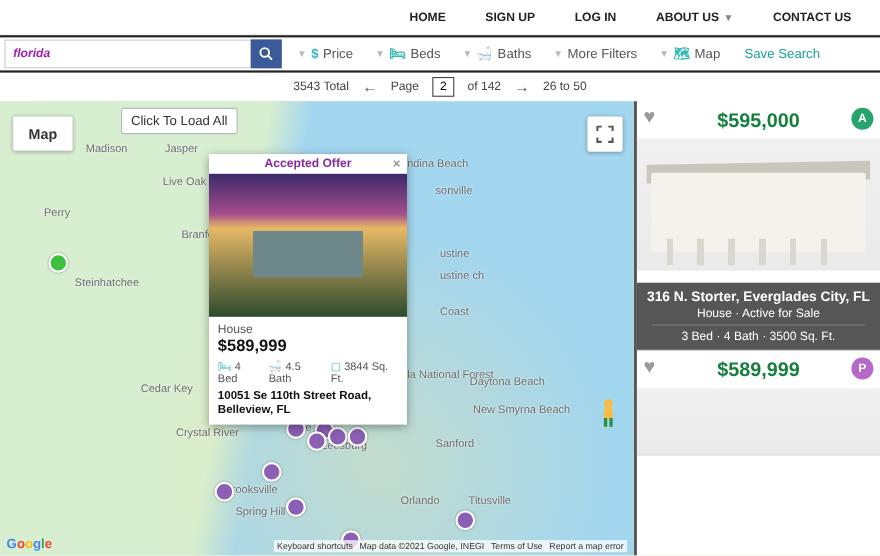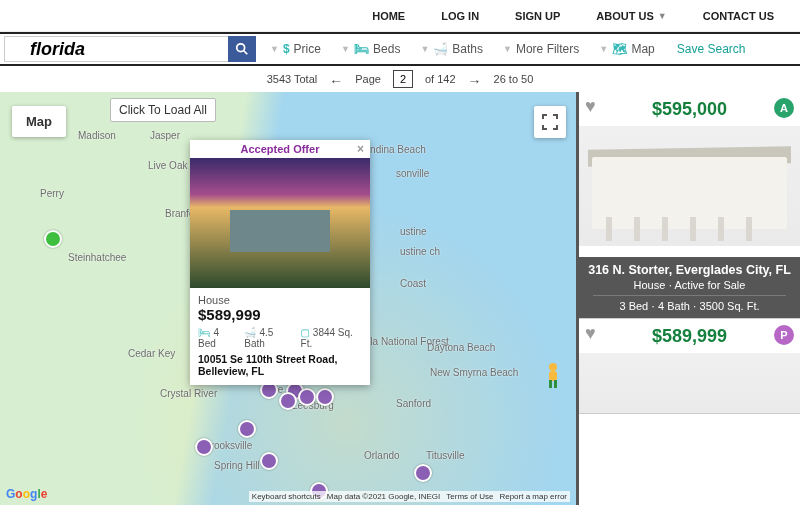--- a/index.html
+++ b/index.html
@@ -9,21 +9,21 @@
   .logo { display: flex; align-items: center; gap: 4px; font-weight: 700; font-size: 18px; color: #222; }
   .logo-mark { width: 16px; height: 16px; position: relative; }
   .logo-mark svg { display:block; }
   .logo .mls { color: #1aa6a6; }
   .nav { margin-left: auto; display: flex; gap: 0; }
   .nav a { padding: 8px 18px; font-size: 11px; font-weight: 700; color: #222; text-decoration: none; display:flex; align-items:center; gap:4px;}
   .chev { font-size:9px; color:#888;}
   
   .searchbar { display:flex; align-items:center; height:34px; border-top:2px solid #222; border-bottom:2px solid #222;}
   .search-wrap { display:flex; height:26px; margin:0 4px; }
-  .search-input { width: 224px; height:26px; border:1px solid #ccc; border-right:none; padding:0 25px; font-style:italic; font-size:18px; font-weight:700; color:#000000;}
+  .search-input { width: 224px; height:26px; border:1px solid #ccc; border-right:none; padding:0 7px; font-style:italic; font-size:11px; font-weight:700; color:#a21caf;}
   .search-btn { width:28px; height:26px; background:#3a5a99; color:#fff; display:flex; align-items:center; justify-content:center; border:1px solid #3a5a99;}
   .filter { display:flex; align-items:center; gap:4px; padding:0 10px; height:100%; font-size:12px; color:#555;}
   .filter .drop { color:#bbb; font-size:9px;}
   .filter .ic { color:#34b9b6; font-weight:bold;}
   .save { color:#17a097; font-size:12px; padding:0 12px;}
   .mapbtn { color:#555; }
   
   .pager { display:flex; align-items:center; justify-content:center; gap:12px; height:26px; font-size:11px; color:#444;}
   .pager .arrow { font-size:14px; color:#444;}
   .pager input { width:20px; height:18px; text-align:center; border:1px solid #444; font-size:11px;}
@@ -82,22 +82,22 @@
   .card-info .addr { font-weight:700; font-size:12.5px; white-space:nowrap; overflow:hidden; text-overflow:ellipsis;}
   .card-info .sub { margin:2px 0;}
   .card-info .sep{border-top:1px solid #7a7a7a; margin:4px 10px 0; padding-top:4px;}
 </style>
 </head>
 <body>
 
 <div class="header">
   <div class="nav">
     <a>HOME</a>
+    <a>SIGN UP</a>
     <a>LOG IN</a>
-    <a>SIGN UP</a>
     <a>
         <span>ABOUT US</span>
         <span class="chev">▼</span>
       </a>
     <a>CONTACT US</a>
   </div>
 </div>
 
 <div class="searchbar">
   <div class="search-wrap">

